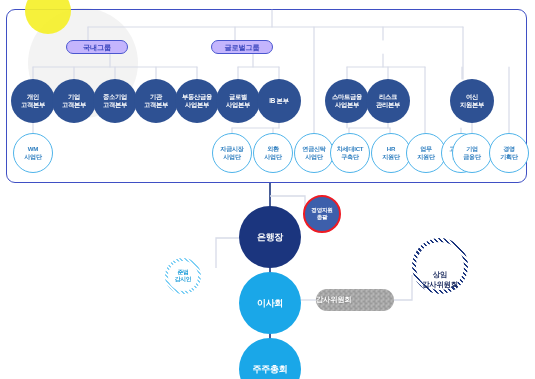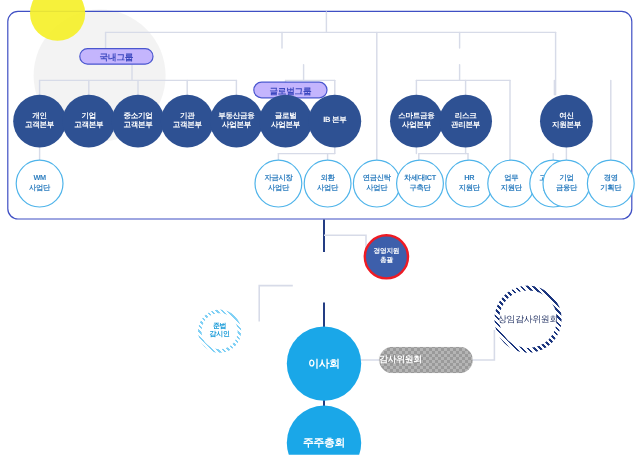--- a/index.html
+++ b/index.html
@@ -108,22 +108,22 @@
   .node-hatch-navy{
     position:absolute;width:56px;height:56px;border-radius:50%;
     box-sizing:border-box;
     background:
       repeating-linear-gradient(45deg,#1b357e 0 1.6px,#ffffff 1.6px 3.6px);
     display:flex;align-items:center;justify-content:center;
     padding:4.4px;
   }
   .node-hatch-navy .inner{
     width:100%;height:100%;border-radius:50%;background:#ffffff;
-    color:#1b2b5e;font-size:7.4px;font-weight:normal;line-height:1.3;
-    display:flex;flex-direction:row;align-items:center;justify-content:center;
+    color:#1b2b5e;font-size:7.4px;font-weight:bold;line-height:1.3;
+    display:flex;flex-direction:column;align-items:center;justify-content:flex-end;
     text-align:center;letter-spacing:-.25px;
   }
   .node-hatch-navy .inner span{display:block;white-space:nowrap;}
 
   .pill-gray{
     position:absolute;
     border-radius:999px;
     background:
       repeating-conic-gradient(#9a9a9a 0% 25%, #b5b5b5 0% 50%) 50%/5px 5px;
     color:#ffffff;font-size:7.4px;font-weight:bold;
@@ -204,21 +204,21 @@
       <path d="M300,300 L318,300"></path>
       <path d="M392,300 L412,300 L412,275"></path>
     </g>
   </svg>
 
   <div class="blob-yellow"></div>
 
   <div class="pill" style="left:66px;top:40px;width:62px;height:14px;">
     <span>국내그룹</span>
   </div>
-  <div class="pill" style="left:211px;top:40px;width:62px;height:14px;margin-top:28px;">
+  <div class="pill" style="left:211px;top:40px;width:62px;height:14px;">
     <span>글로벌그룹</span>
   </div>
 
   <div class="node-dark" style="left:11px;top:79px;">
     <span>개인</span>
     <span>고객본부</span>
   </div>
   <div class="node-dark" style="left:52px;top:79px;">
     <span>기업</span>
     <span>고객본부</span>
@@ -289,20 +289,23 @@
   </div>
   <div class="node-light" style="left:452px;top:133px;">
     <span>기업</span>
     <span>금융단</span>
   </div>
   <div class="node-light" style="left:489px;top:133px;">
     <span>경영</span>
     <span>기획단</span>
   </div>
 
+  <div class="node-ceo" style="left:239px;top:206px;">
+    <span>은행장</span>
+  </div>
   <div class="node-blue" style="left:239px;top:272px;">
     <span>이사회</span>
   </div>
   <div class="node-blue" style="left:239px;top:338px;">
     <span>주주총회</span>
   </div>
 
   <div class="node-red-ring" style="left:303px;top:195px;">
     <span>경영지원</span>
     <span>총괄</span>

